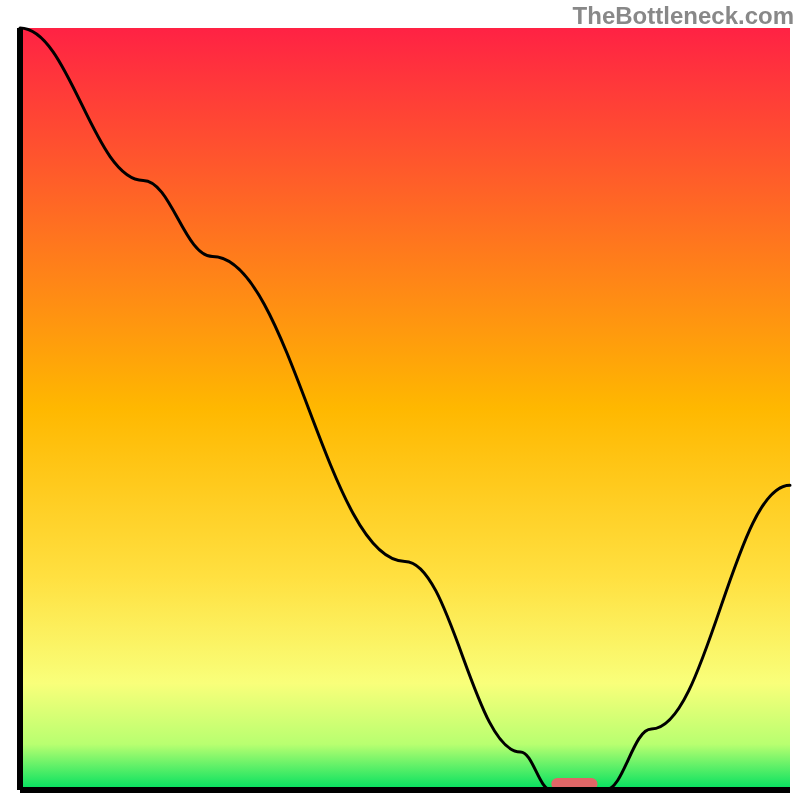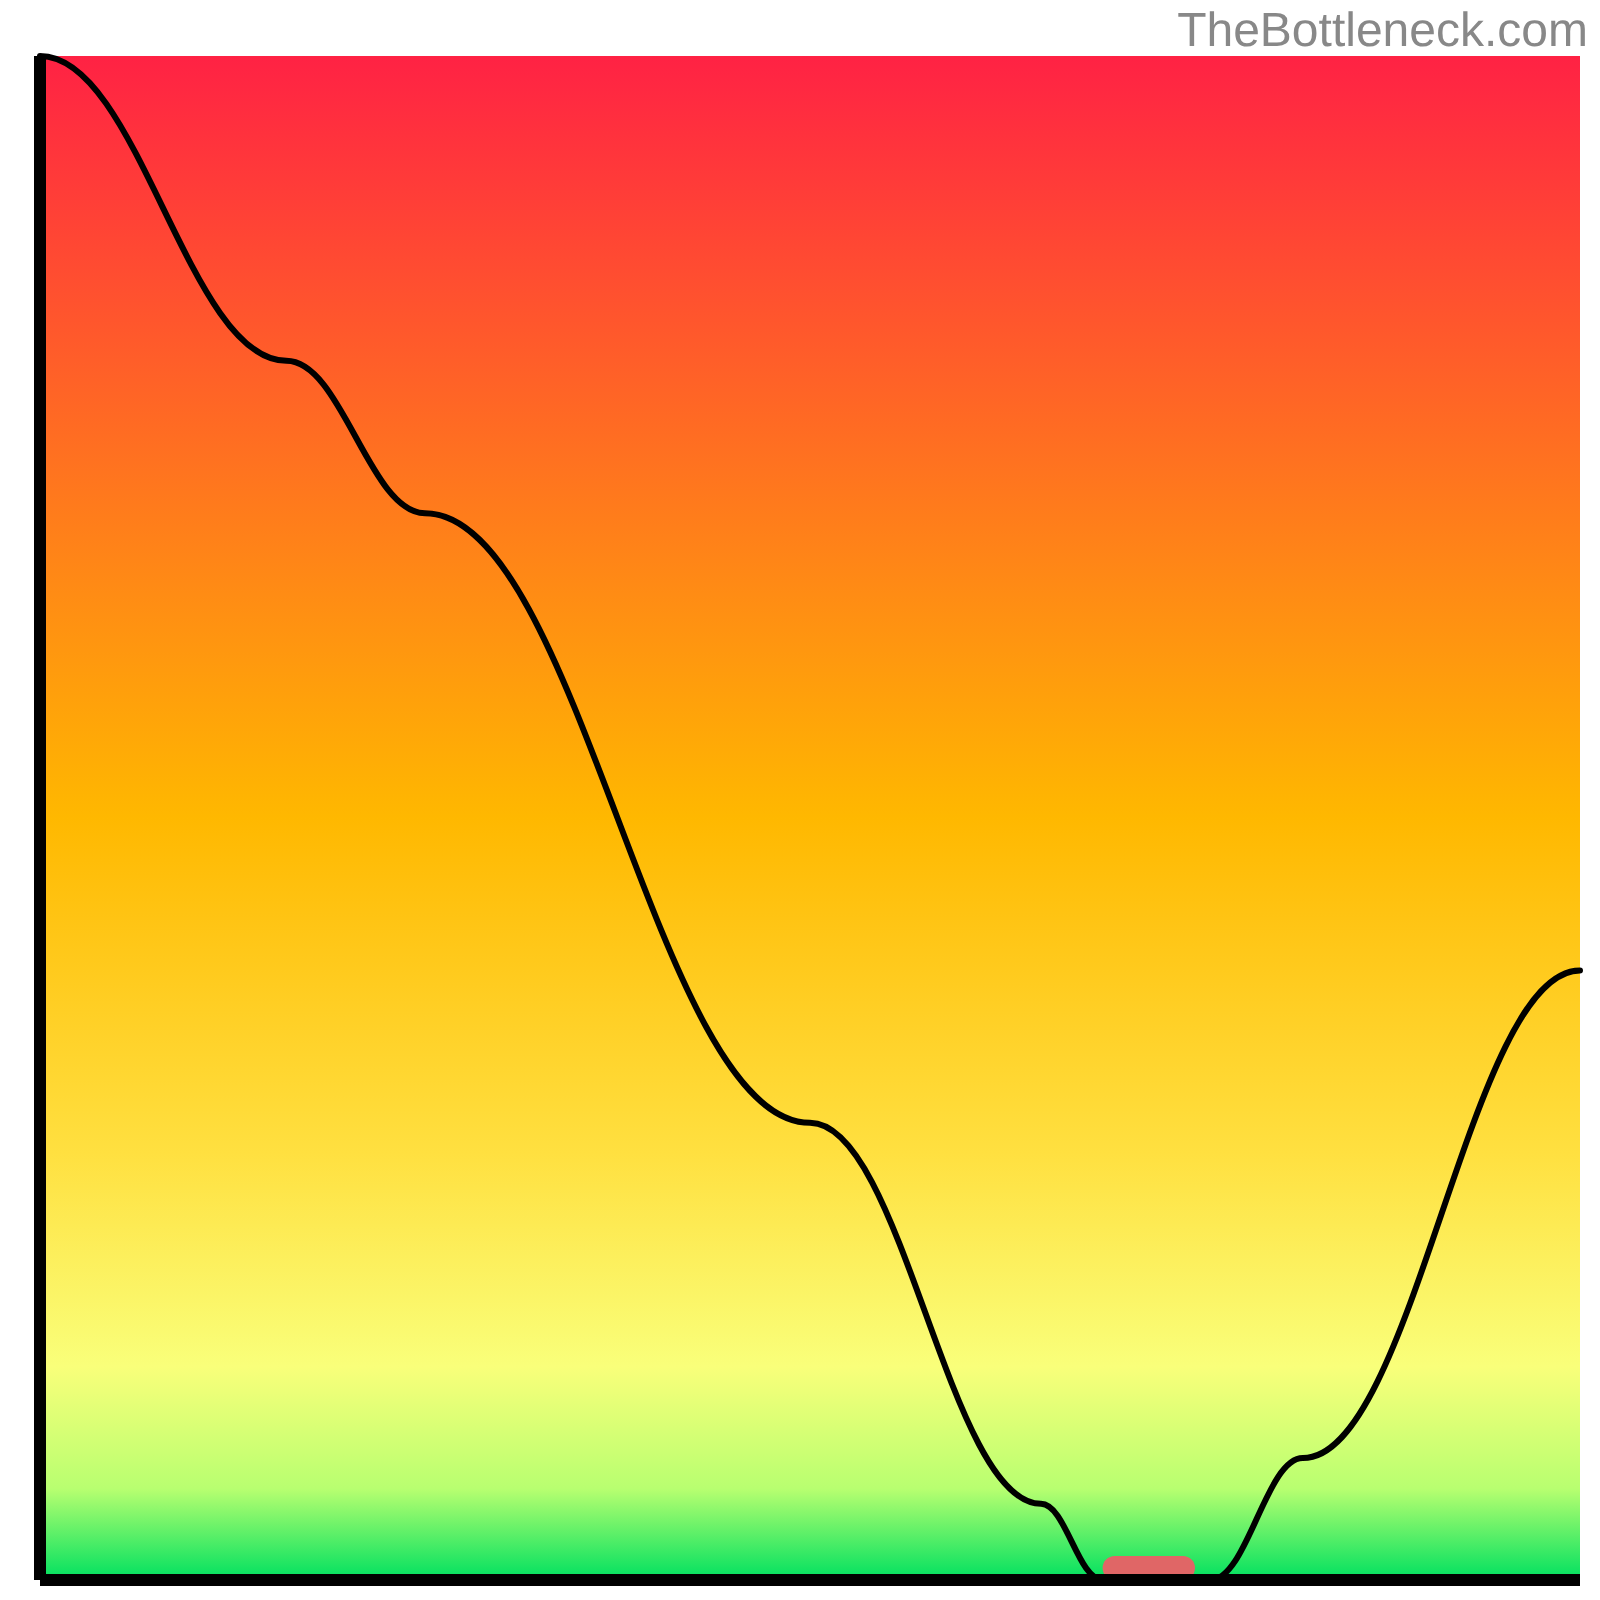--- a/index.html
+++ b/index.html
@@ -14,21 +14,21 @@
     position: relative;
     width: 800px;
     height: 800px;
   }
   .watermark {
     position: absolute;
     top: 2px;
     right: 6px;
     font-family: Arial, Helvetica, sans-serif;
     font-size: 24px;
-    font-weight: normal;
+    font-weight: bold;
     color: #888888;
     z-index: 10;
   }
   svg {
     display: block;
   }
 </style>
 </head>
 <body>
 

